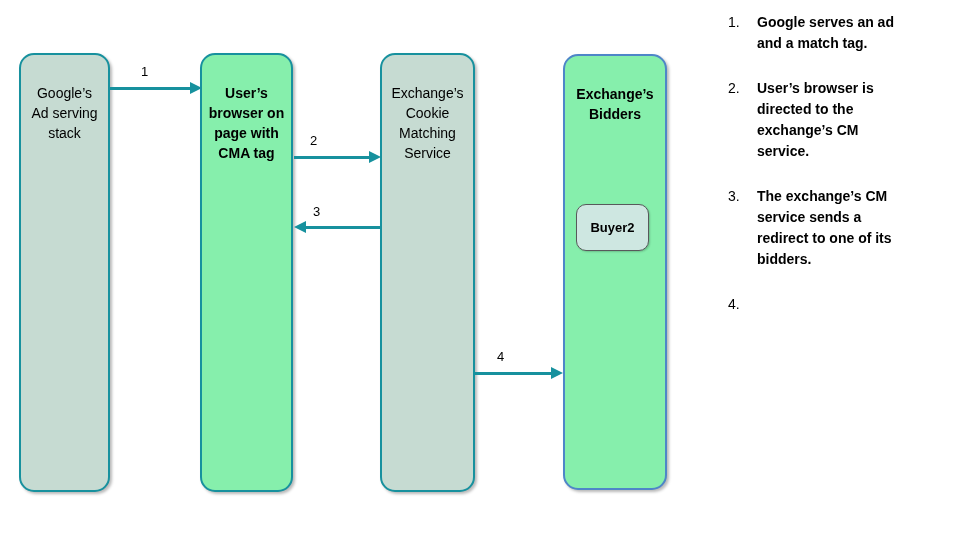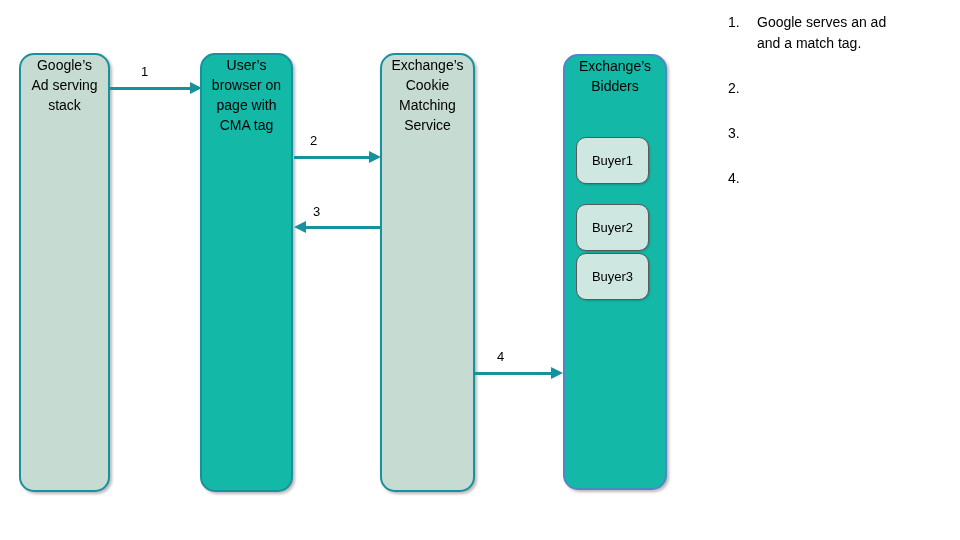--- a/index.html
+++ b/index.html
@@ -6,44 +6,44 @@
   .canvas{
     position:relative;width:960px;height:540px;background:#ffffff;overflow:hidden;
     font-family:"Liberation Sans", sans-serif;color:#000;
   }
   .preline{white-space:pre-line;}
   .node{
     position:absolute;border-radius:15px;box-sizing:border-box;
     box-shadow:2px 2px 3px rgba(0,0,0,0.28);
   }
   .node.green{background:#C6DBD2;border:2px solid #17919E;}
-  .node.blue{background:#14b8a6;border:2px solid #17919E;}
+  .node.blue{background:#86efac;border:2px solid #17919E;font-weight:bold;}
   .node.blue-border{border:2px solid #4E86C8;}
   .node-label{
-    padding-top:0;text-align:center;font-size:14px;line-height:20px;
+    padding-top:28px;text-align:center;font-size:14px;line-height:20px;
   }
   .buyer{
     position:absolute;left:11px;width:73px;height:47px;border-radius:10px;
     background:#CEE7E1;border:1.5px solid #58595B;box-sizing:border-box;
     display:flex;align-items:center;justify-content:center;
     font-size:13px;box-shadow:1px 1px 2px rgba(0,0,0,0.2);
   }
   .arrow{position:absolute;height:13px;}
   .arrow .arrow-line{position:absolute;top:5px;height:3px;background:#17919E;}
   .arrow.right .arrow-line{left:0;right:10px;}
   .arrow.left  .arrow-line{left:10px;right:0;}
   .arrow .arrow-head{position:absolute;top:0;width:0;height:0;
     border-top:6.5px solid transparent;border-bottom:6.5px solid transparent;}
   .arrow.right .arrow-head{right:0;border-left:12px solid #17919E;}
   .arrow.left  .arrow-head{left:0;border-right:12px solid #17919E;}
   .arrow-num{position:absolute;font-size:13px;line-height:15px;}
   .steps{position:absolute;font-size:14px;line-height:21px;}
   .step{display:flex;margin-bottom:24px;}
   .step-num{width:29px;flex:none;}
-  .step-text{flex:1;}
+  .step-text{flex:1;font-weight:bold;}
 </style>
 </head>
 <body>
 
 <div class="canvas">
 
   <div class="node green" style="left:19px;top:53px;width:91px;height:439px">
     <div class="node-label preline">Google’s
 Ad serving
 stack</div>
@@ -59,28 +59,22 @@
   <div class="node green" style="left:380px;top:53px;width:95px;height:439px">
     <div class="node-label preline">Exchange’s
 Cookie
 Matching
 Service</div>
   </div>
 
   <div class="node blue blue-border" style="left:563px;top:54px;width:104px;height:436px">
     <div class="node-label preline">Exchange’s
 Bidders</div>
-    <div class="buyer" style="top:81px">
-      <span>Buyer1</span>
-    </div>
     <div class="buyer" style="top:148px">
       <span>Buyer2</span>
-    </div>
-    <div class="buyer" style="top:197px">
-      <span>Buyer3</span>
     </div>
   </div>
 
   <div class="arrow right" style="left:110px;top:82px;width:92px">
     <div class="arrow-line"></div>
     <div class="arrow-head"></div>
   </div>
   <span class="arrow-num" style="left:141px;top:64px">1</span>
 
   <div class="arrow right" style="left:294px;top:151px;width:87px">
@@ -102,22 +96,30 @@
   <span class="arrow-num" style="left:497px;top:349px">4</span>
 
   <div class="steps" style="left:728px;top:12px;width:215px">
     <div class="step">
       <div class="step-num">1.</div>
       <div class="step-text preline">Google serves an ad
 and a match tag.</div>
     </div>
     <div class="step">
       <div class="step-num">2.</div>
+      <div class="step-text preline">User’s browser is
+directed to the
+exchange’s CM
+service.</div>
     </div>
     <div class="step">
       <div class="step-num">3.</div>
+      <div class="step-text preline">The exchange’s CM
+service sends a
+redirect to one of its
+bidders.</div>
     </div>
     <div class="step">
       <div class="step-num">4.</div>
     </div>
   </div>
 
 </div>
 
 </body></html>

